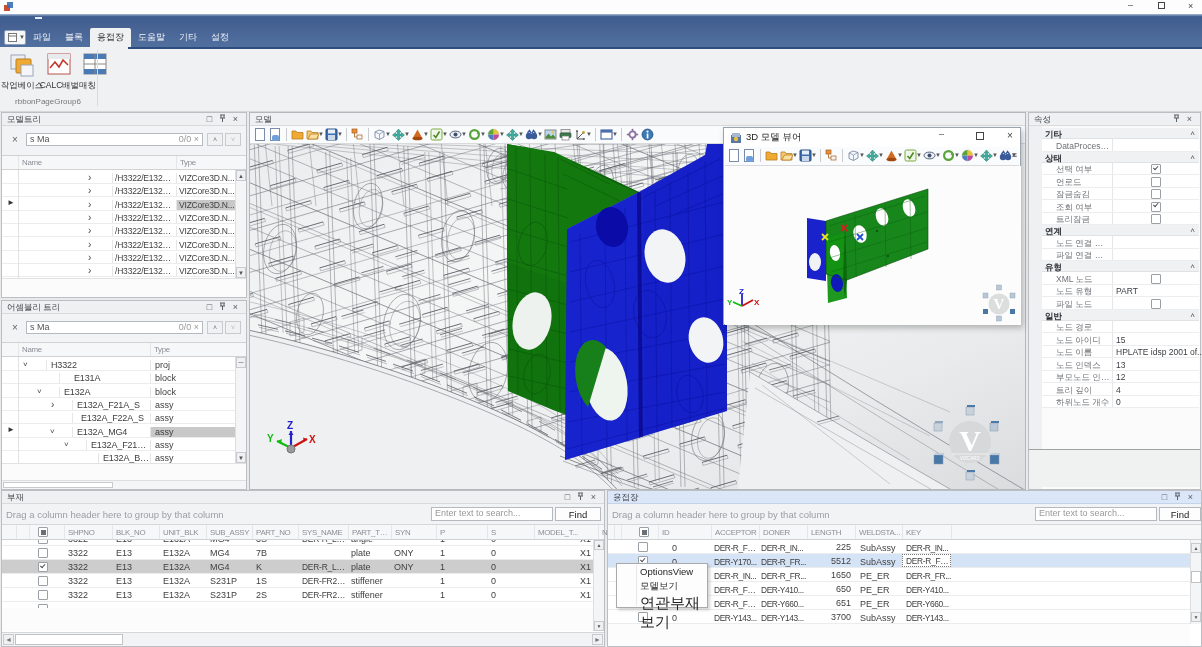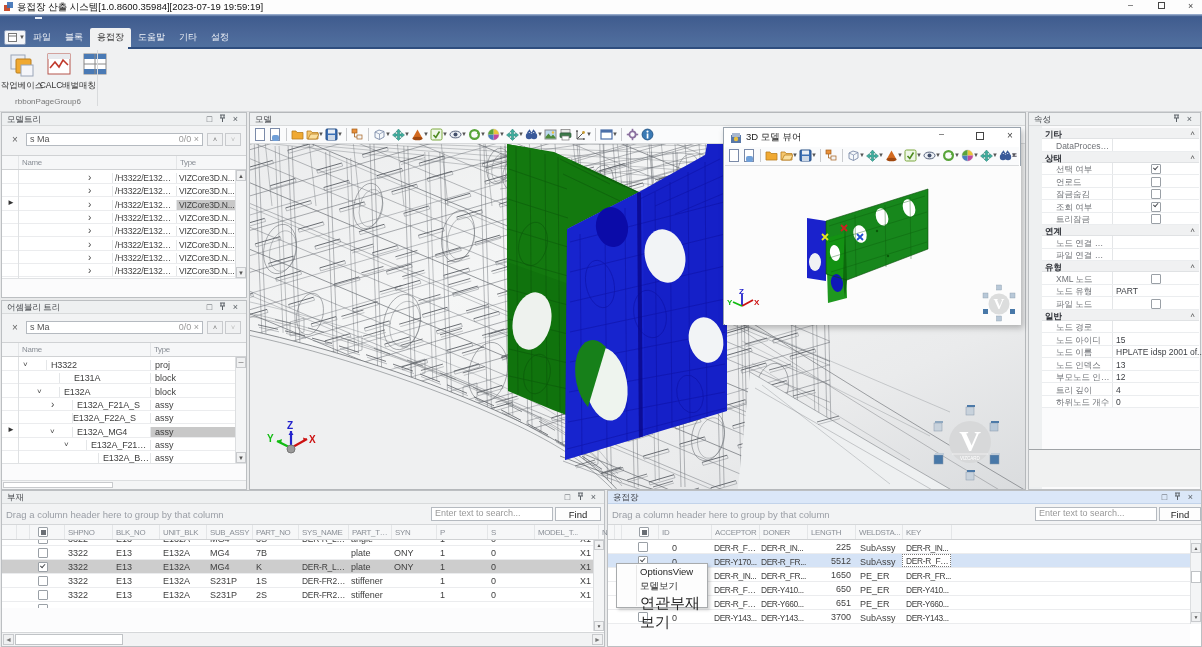--- a/index.html
+++ b/index.html
@@ -20,21 +20,20 @@
 .dd{display:inline-block;width:6px;font-size:6px;color:#555;vertical-align:top;line-height:17px;margin-left:-2px}
 .tsep{display:inline-block;width:1px;height:13px;background:#c9cbce;margin:2px 3px;vertical-align:top}
 .tab{display:inline-block;color:#f0f3f8;font-size:9px;padding:0 7px;line-height:19px;vertical-align:top}
 .sb{position:absolute;background:#f0f1f2;border:1px solid #c8cacd;color:#777;font-size:7px;text-align:center}
 </style></head><body>
 <div class="abs" style="left:0;top:0;width:1202px;height:14px;background:#fdfdfd">
 <svg class="abs" style="left:4px;top:2px" width="10" height="10">
       <rect x="0" y="3" width="6" height="6" fill="#c94f30"></rect>
       <rect x="3" y="0" width="6" height="6" fill="#3a6fb5" opacity="0.9"></rect>
     </svg>
-<span class="abs" style="left:17px;top:1px;font-size:9.5px;color:#111">용접장 산출 시스템[1.0.8600.35984][2023-07-19 19:59:19]</span>
 <span class="abs" style="left:1128px;top:0px;color:#444;font-size:9px">–</span>
 <span class="abs" style="left:1158px;top:2px;width:7px;height:7px;border:1px solid #444"></span>
 <span class="abs" style="left:1188px;top:1px;color:#444;font-size:9px">×</span>
 </div>
 <div class="abs" style="left:0;top:14px;width:1202px;height:33px;background:linear-gradient(#a9bcd8,#3f5c8e 8%,#4a6697 55%,#50709f)">
 <span class="abs" style="left:35px;top:3px;width:7px;height:2px;background:#e8eef8"></span>
 <div class="abs" style="left:4px;top:16px;width:22px;height:15px;background:#f5f6f8;border:1px solid #8ea0be;border-radius:2px">
 <svg width="9" height="9" style="margin:2px 0 0 3px">
         <rect x="0.5" y="0.5" width="8" height="8" fill="#fff" stroke="#777"></rect>
         <line x1="0.5" y1="3" x2="8.5" y2="3" stroke="#777"></line>
@@ -165,21 +164,21 @@
         <span class="cell" style="left:35px;top:2px;color:#444;font-size:8px">˅</span>
         <span class="cell" style="left:57px;top:1.5px;width:91px;border-left:1px solid #e4e6e8;padding-left:4px;font-size:9px;letter-spacing:-0.15px">E132A</span>
         <span class="cell" style="left:148px;top:1.5px;width:85px;border-left:1px solid #e4e6e8;padding-left:4px;font-size:9px">block</span>
       </div>
       <div class="row" style="top:41px;height:13px">
         <span class="cell" style="left:49px;top:1px;color:#444;font-size:10px">›</span>
         <span class="cell" style="left:70px;top:1.5px;width:78px;border-left:1px solid #e4e6e8;padding-left:4px;font-size:9px;letter-spacing:-0.15px">E132A_F21A_S</span>
         <span class="cell" style="left:148px;top:1.5px;width:85px;border-left:1px solid #e4e6e8;padding-left:4px;font-size:9px">assy</span>
       </div>
       <div class="row" style="top:54px;height:13px">
-        <span class="cell" style="left:70px;top:1.5px;width:78px;border-left:1px solid #e4e6e8;padding-left:0;font-size:9px;letter-spacing:-0.15px">E132A_F22A_S</span>
+        <span class="cell" style="left:70px;top:1.5px;width:78px;border-left:1px solid #e4e6e8;padding-left:8px;font-size:9px;letter-spacing:-0.15px">E132A_F22A_S</span>
         <span class="cell" style="left:148px;top:1.5px;width:85px;border-left:1px solid #e4e6e8;padding-left:4px;font-size:9px">assy</span>
       </div>
       <div class="row" style="top:68px;height:13px">
         <span class="cell" style="left:48px;top:2px;color:#444;font-size:8px">˅</span>
         <span class="cell" style="left:70px;top:1.5px;width:78px;border-left:1px solid #e4e6e8;padding-left:4px;font-size:9px;letter-spacing:-0.15px">E132A_MG4</span>
         <span class="cell" style="left:148px;top:1.5px;width:85px;background:#c8c8c8;border-left:1px solid #e4e6e8;padding-left:4px;font-size:9px">assy</span>
       </div>
       <div class="row" style="top:81px;height:13px">
         <span class="cell" style="left:62px;top:2px;color:#444;font-size:8px">˅</span>
         <span class="cell" style="left:84px;top:1.5px;width:64px;border-left:1px solid #e4e6e8;padding-left:4px;font-size:9px;letter-spacing:-0.15px">E132A_F21A_P</span>

